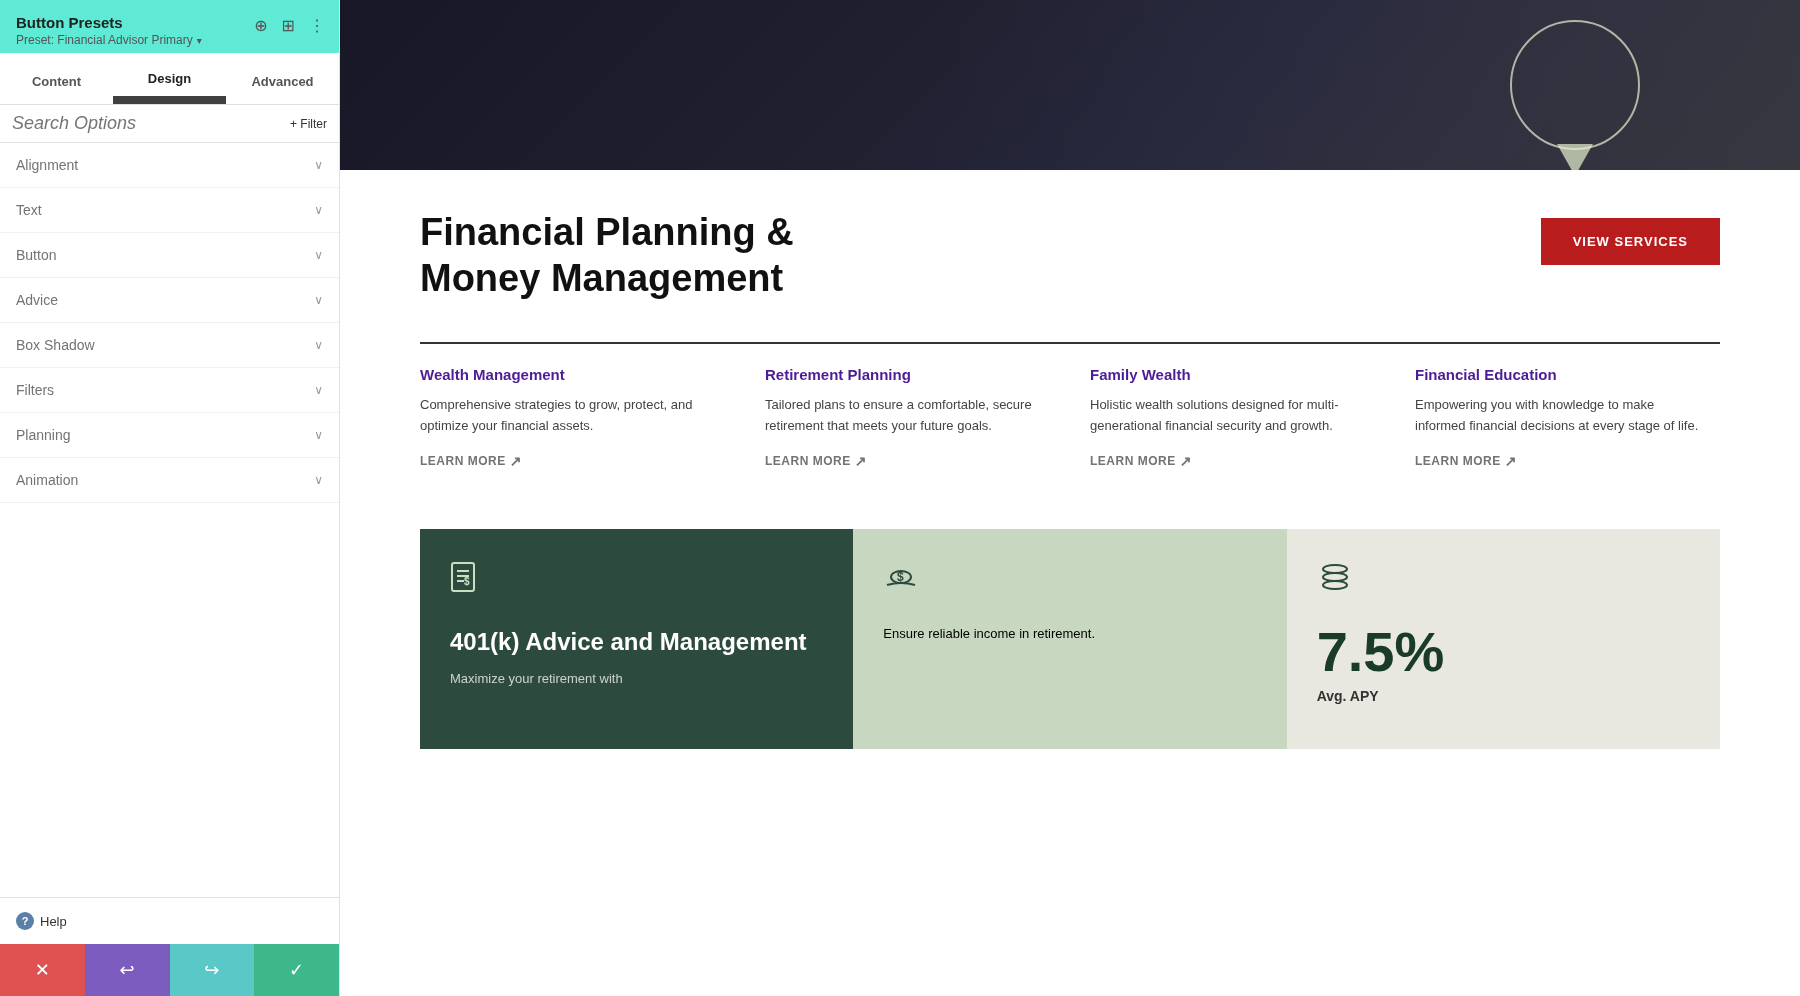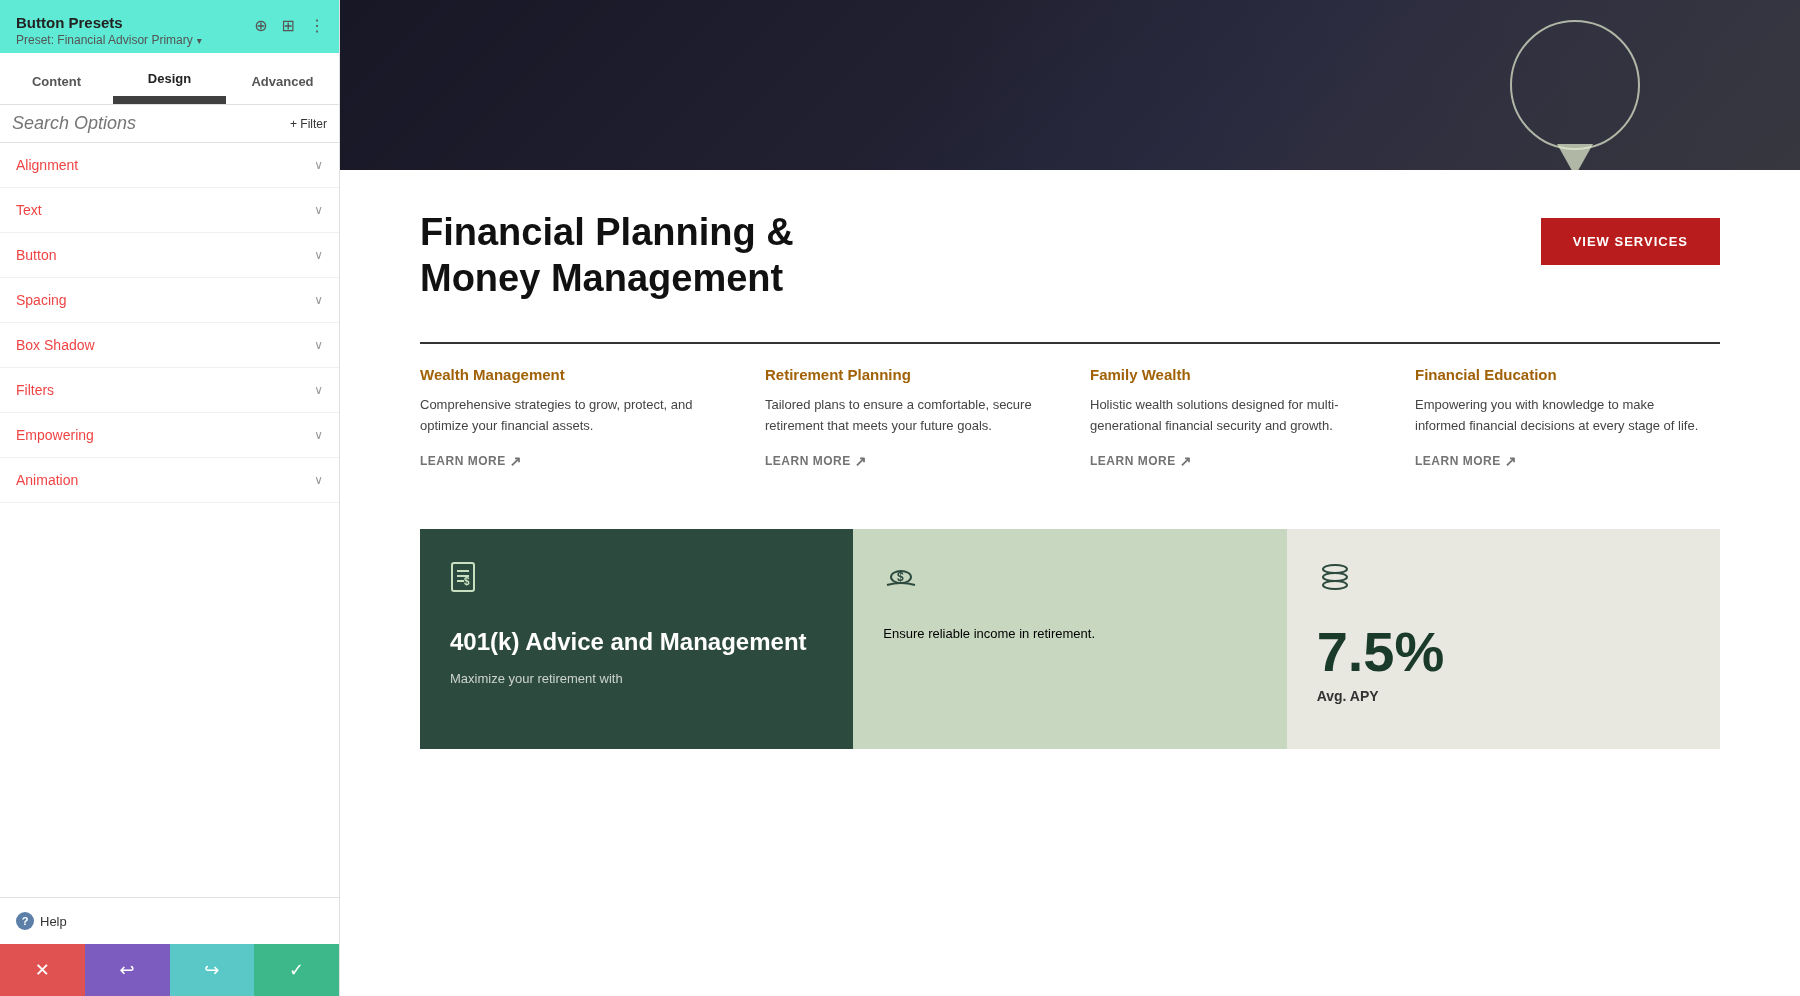--- a/index.html
+++ b/index.html
@@ -107,21 +107,21 @@
     .section-item {
       display: flex;
       justify-content: space-between;
       align-items: center;
       padding: 14px 16px;
       border-bottom: 1px solid #f0f0f0;
       cursor: pointer;
     }
     .section-label {
       font-size: 14px;
-      color: #ef4444;
+      color: #737373;
     }
     .section-arrow {
       color: #999;
       font-size: 12px;
     }
     .panel-footer {
       padding: 14px 16px;
       border-top: 1px solid #e0e0e0;
       display: flex;
       align-items: center;
@@ -252,21 +252,21 @@
     .service-card {
       padding: 10px 20px 20px 0;
       border-top: 2px solid #333;
     }
     .service-card + .service-card {
       padding-left: 20px;
     }
     .service-name {
       font-size: 15px;
       font-weight: 800;
-      color: #a16207;
+      color: #4c1d95;
       padding-top: 12px;
       padding-bottom: 12px;
     }
     .service-desc {
       font-size: 13px;
       color: #444;
       line-height: 1.6;
       margin-bottom: 16px;
     }
     .learn-more {
@@ -370,33 +370,33 @@
     </div>
     <div class="section-item">
       <span class="section-label">Text</span>
       <span class="section-arrow">∨</span>
     </div>
     <div class="section-item">
       <span class="section-label">Button</span>
       <span class="section-arrow">∨</span>
     </div>
     <div class="section-item">
-      <span class="section-label">Spacing</span>
+      <span class="section-label">Advice</span>
       <span class="section-arrow">∨</span>
     </div>
     <div class="section-item">
       <span class="section-label">Box Shadow</span>
       <span class="section-arrow">∨</span>
     </div>
     <div class="section-item">
       <span class="section-label">Filters</span>
       <span class="section-arrow">∨</span>
     </div>
     <div class="section-item">
-      <span class="section-label">Empowering</span>
+      <span class="section-label">Planning</span>
       <span class="section-arrow">∨</span>
     </div>
     <div class="section-item">
       <span class="section-label">Animation</span>
       <span class="section-arrow">∨</span>
     </div>
   </div>
 
   <div class="panel-footer">
     <div class="help-icon">?</div>

